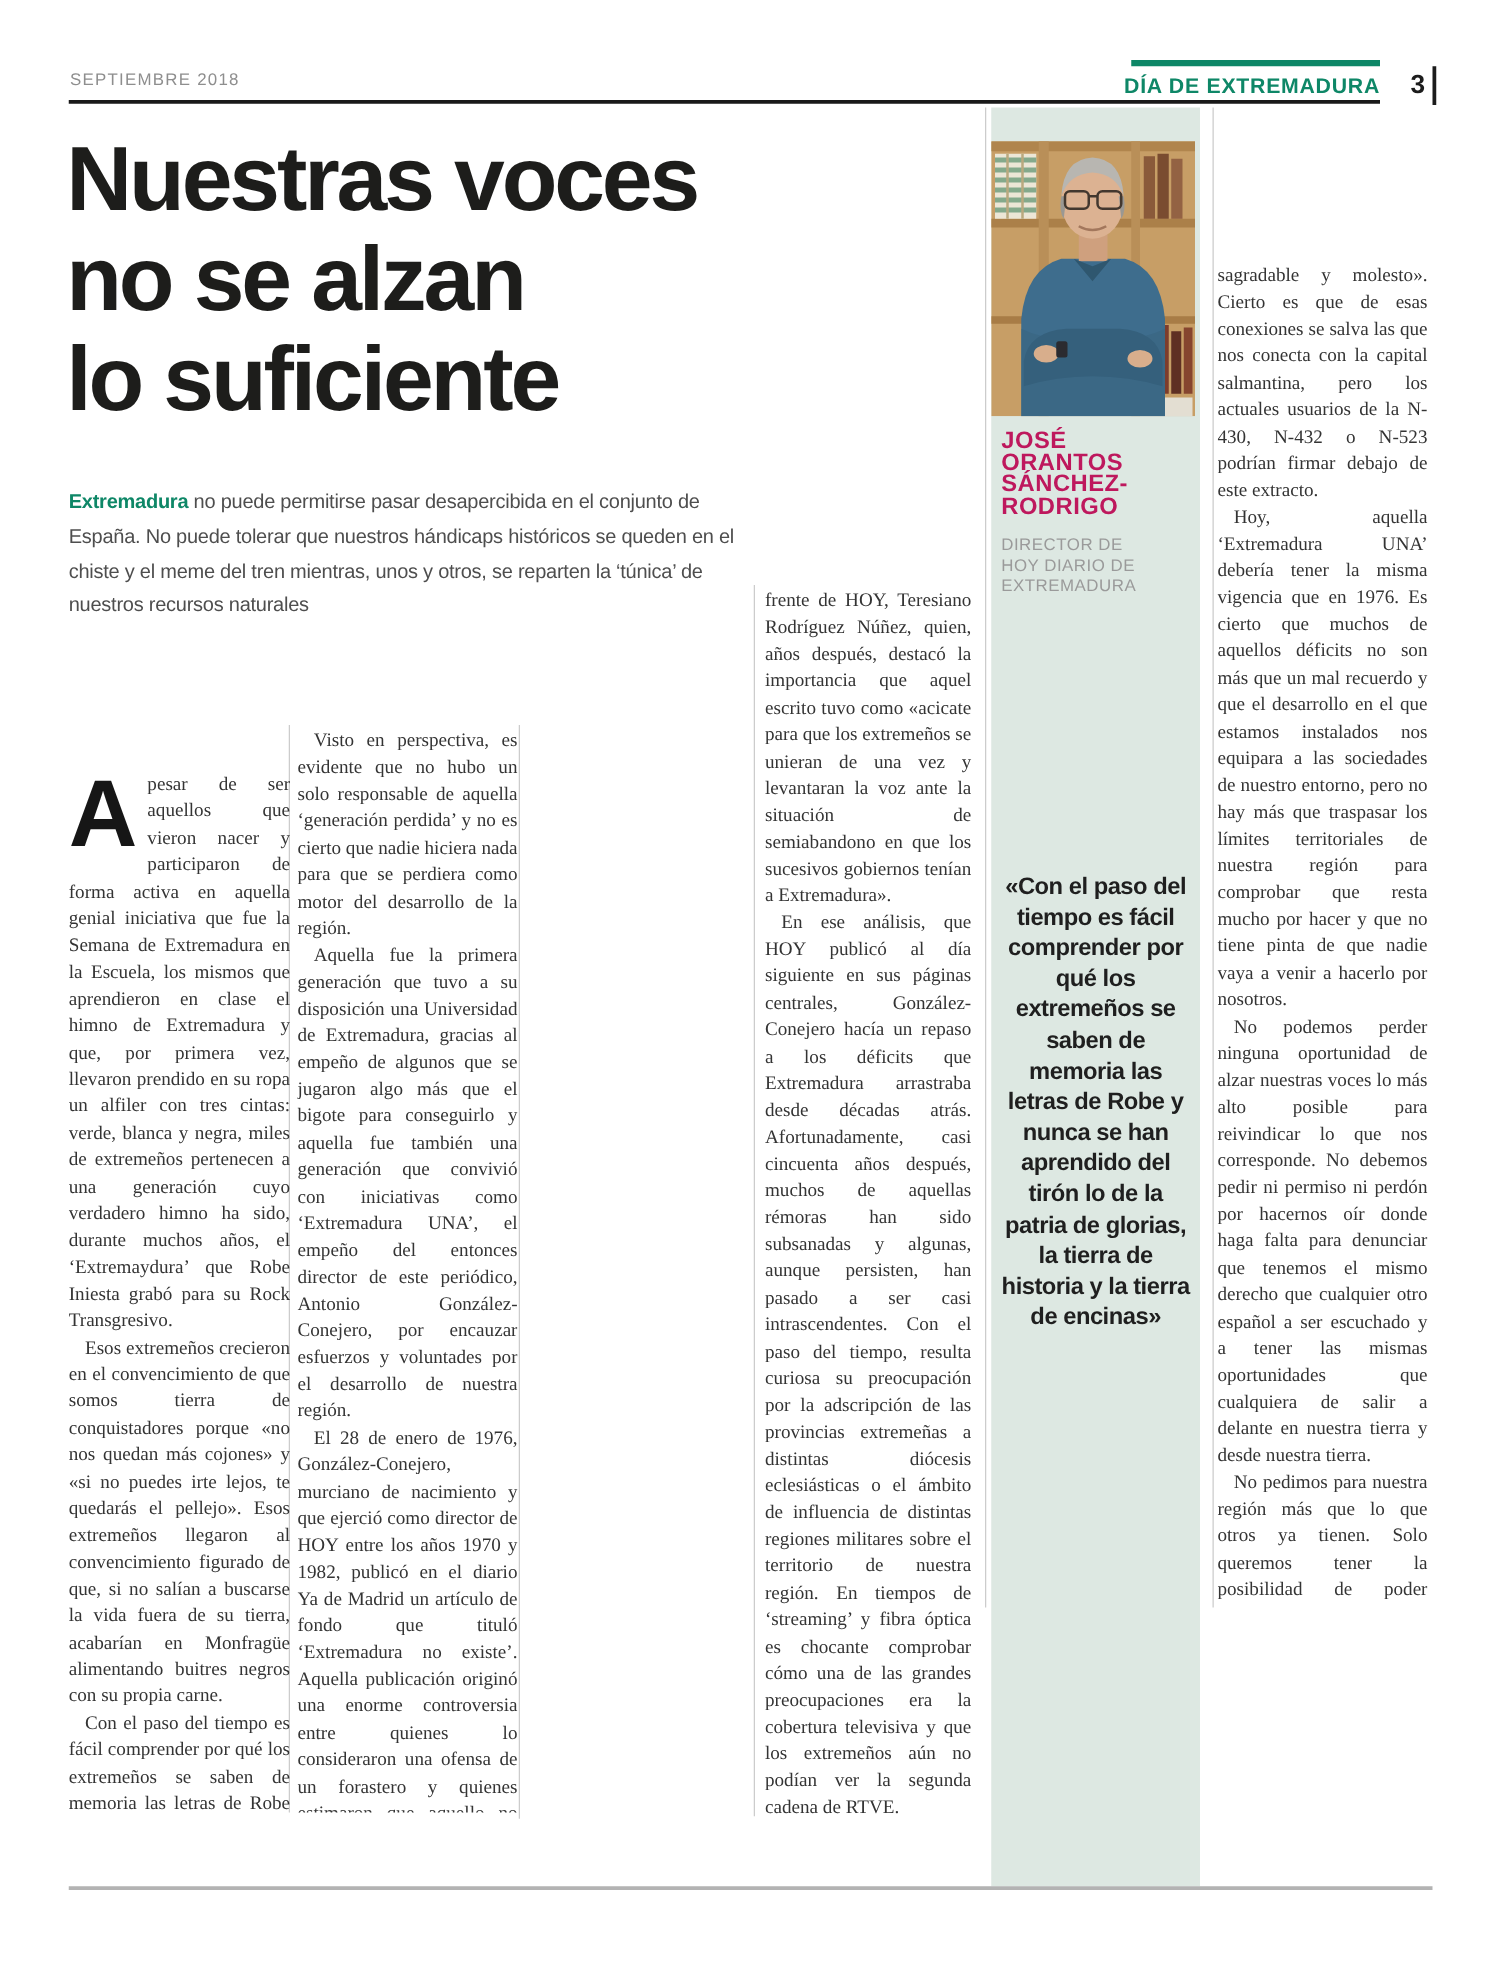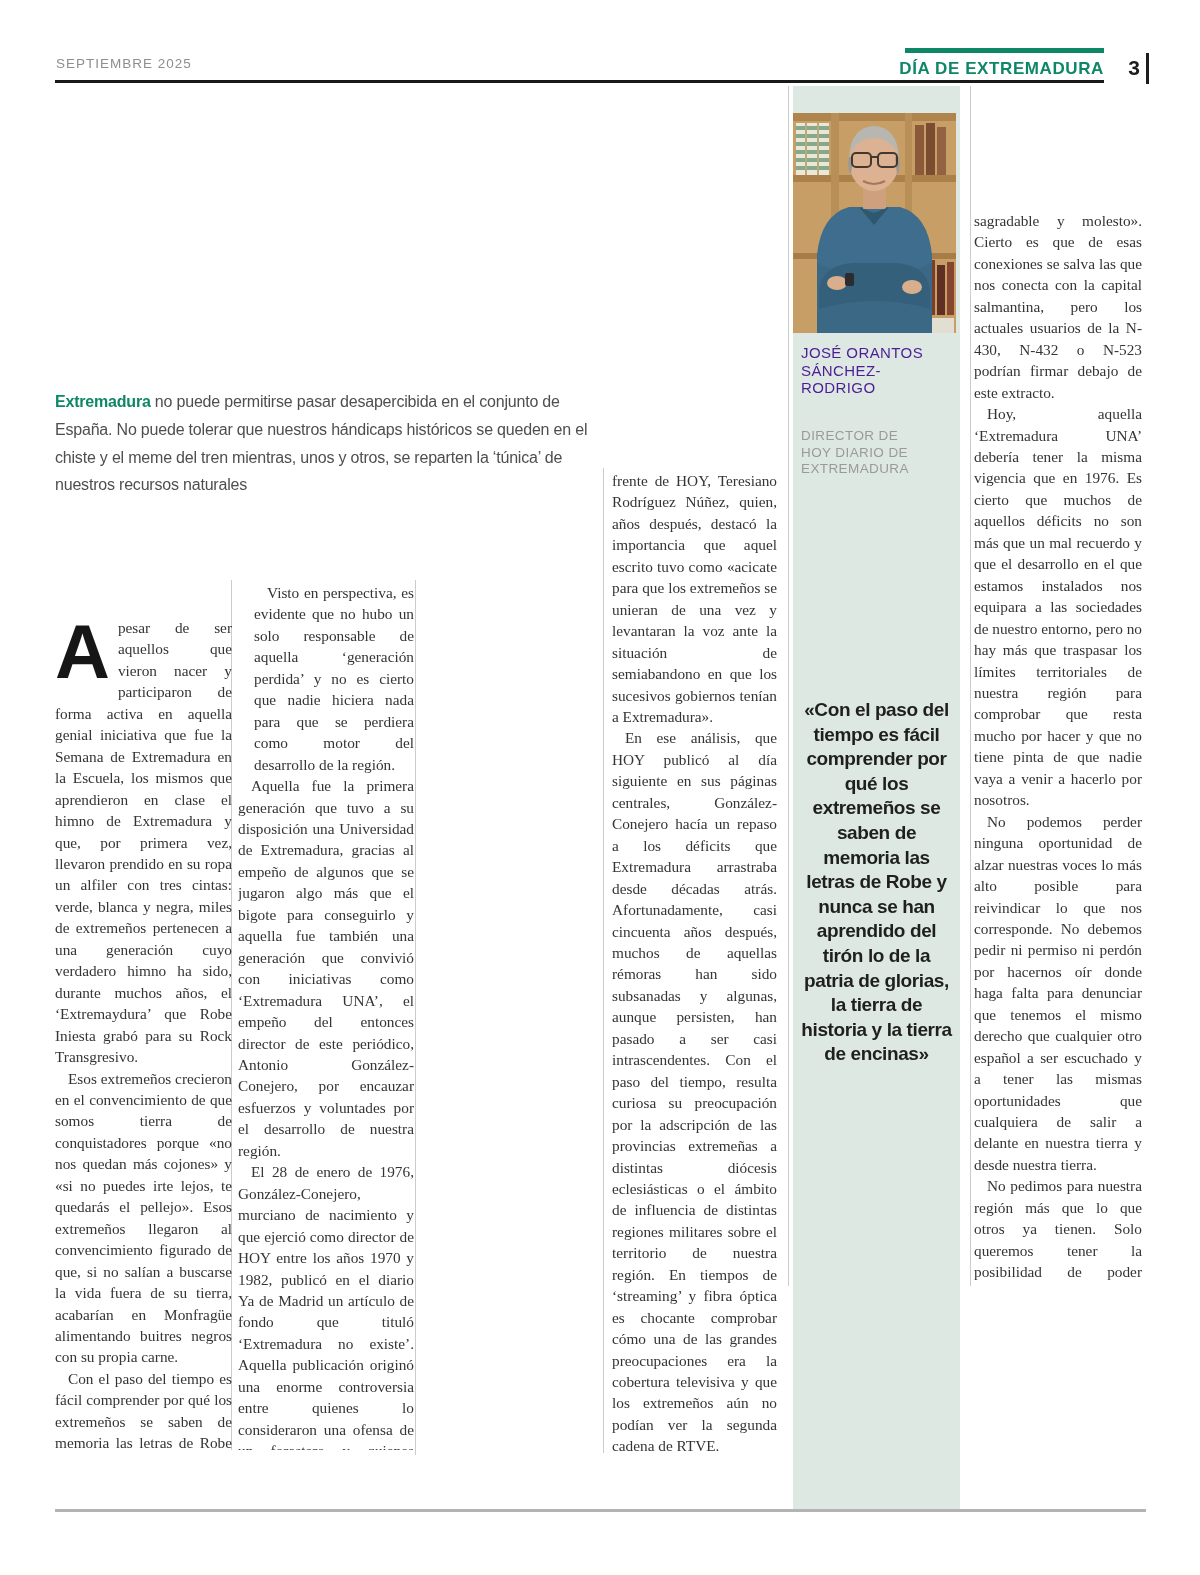--- a/index.html
+++ b/index.html
@@ -55,61 +55,64 @@
   .dropcap{
     float:left;font-family:"Liberation Sans",sans-serif;font-weight:700;
     font-size:76px;line-height:62px;padding:4px 8px 0 0;color:#161616;letter-spacing:0;
     text-indent:0;
   }
   
   .quote-col{position:absolute;left:793px;top:86px;width:167px;height:1423px;background:var(--quote-bg);}
   .photo{position:absolute;left:0;top:27px;width:163px;height:220px;display:block;}
   .author-name{
     position:absolute;left:8px;top:258px;width:152px;
-    font-size:15px;font-weight:400;letter-spacing:.4px;line-height:17.5px;color:#4c1d95;white-space:pre-line;
+    font-size:19px;font-weight:700;letter-spacing:.4px;line-height:17.5px;color:#be185d;white-space:pre-line;
   }
   .author-role{
     position:absolute;left:8px;top:303px;width:152px;
     font-size:13.5px;letter-spacing:.4px;line-height:16.5px;color:#9a9a9a;white-space:pre-line;margin-top:39px;
   }
   .pull-quote{
     position:absolute;left:5px;top:612px;width:157px;
     font-size:19px;line-height:24.6px;font-weight:700;letter-spacing:-.4px;
     color:#1f1f1f;text-align:center;
   }
 </style>
 </head>
 <body>
 
 <div class="page">
 
-  <div class="date">SEPTIEMBRE 2025</div>
+  <div class="date">SEPTIEMBRE 2018</div>
   <div class="section-bar"></div>
   <div class="section">DÍA DE EXTREMADURA</div>
   <div class="pagenum">3</div>
   <div class="pagenum-bar"></div>
   <div class="header-rule"></div>
 
+  <h1 class="headline">Nuestras voces
+no se alzan
+lo suficiente</h1>
   <p class="standfirst"><span class="lead">Extremadura</span><span> no puede permitirse pasar desapercibida en el conjunto de España. No puede tolerar que nuestros hándicaps históricos se queden en el chiste y el meme del tren mientras, unos y otros, se reparten la ‘túnica’ de nuestros recursos naturales</span></p>
 
   <div class="vr vr1"></div>
   <div class="vr vr2"></div>
   <div class="vr vr3"></div>
   <div class="vr vr4"></div>
   <div class="vr vr5"></div>
 
   <div class="col col1">
     <p><span class="dropcap">A</span><span>pesar de ser aquellos que vieron nacer y participaron de forma activa en aquella genial iniciativa que fue la Semana de Extremadura en la Escuela, los mismos que aprendieron en clase el himno de Extremadura y que, por primera vez, llevaron prendido en su ropa un alfiler con tres cintas: verde, blanca y negra, miles de extremeños pertenecen a una generación cuyo verdadero himno ha sido, durante muchos años, el ‘Extremaydura’ que Robe Iniesta grabó para su Rock Transgresivo.</span></p>
     <p>Esos extremeños crecieron en el convencimiento de que somos tierra de conquistadores porque «no nos quedan más cojones» y «si no puedes irte lejos, te quedarás el pellejo». Esos extremeños llegaron al convencimiento figurado de que, si no salían a buscarse la vida fuera de su tierra, acabarían en Monfragüe alimentando buitres negros con su propia carne.</p>
     <p>Con el paso del tiempo es fácil comprender por qué los extremeños se saben de memoria las letras de Robe y nunca se han aprendido del tirón lo de la patria de glorias, la tierra de historia y la tierra de encinas.</p>
 
   </div>
 
   <div class="col col2">
-    <p style="text-indent:13px;margin-left:16px;">Visto en perspectiva, es evidente que no hubo un solo responsable de aquella ‘generación perdida’ y no es cierto que nadie hiciera nada para que se perdiera como motor del desarrollo de la región.</p>
+    <p style="text-indent:13px;">Visto en perspectiva, es evidente que no hubo un solo responsable de aquella ‘generación perdida’ y no es cierto que nadie hiciera nada para que se perdiera como motor del desarrollo de la región.</p>
     <p>Aquella fue la primera generación que tuvo a su disposición una Universidad de Extremadura, gracias al empeño de algunos que se jugaron algo más que el bigote para conseguirlo y aquella fue también una generación que convivió con iniciativas como ‘Extremadura UNA’, el empeño del entonces director de este periódico, Antonio González-Conejero, por encauzar esfuerzos y voluntades por el desarrollo de nuestra región.</p>
     <p>El 28 de enero de 1976, González-Conejero, murciano de nacimiento y que ejerció como director de HOY entre los años 1970 y 1982, publicó en el diario Ya de Madrid un artículo de fondo que tituló ‘Extremadura no existe’. Aquella publicación originó una enorme controversia entre quienes lo consideraron una ofensa de un forastero y quienes estimaron que aquello no era más que la espoleta que muchos necesitaban para hacer explotar un sentimiento regionalista que ayudara a dinamizar un territorio que, entre unos y otros, habían ayudado a languidecer.</p>
 
   </div>
 
   <div class="col col3">
     <p>frente de HOY, Teresiano Rodríguez Núñez, quien, años después, destacó la importancia que aquel escrito tuvo como «acicate para que los extremeños se unieran de una vez y levantaran la voz ante la situación de semiabandono en que los sucesivos gobiernos tenían a Extremadura».</p>
     <p>En ese análisis, que HOY publicó al día siguiente en sus páginas centrales, González-Conejero hacía un repaso a los déficits que Extremadura arrastraba desde décadas atrás. Afortunadamente, casi cincuenta años después, muchos de aquellas rémoras han sido subsanadas y algunas, aunque persisten, han pasado a ser casi intrascendentes. Con el paso del tiempo, resulta curiosa su preocupación por la adscripción de las provincias extremeñas a distintas diócesis eclesiásticas o el ámbito de influencia de distintas regiones militares sobre el territorio de nuestra región. En tiempos de ‘streaming’ y fibra óptica es chocante comprobar cómo una de las grandes preocupaciones era la cobertura televisiva y que los extremeños aún no podían ver la segunda cadena de RTVE.</p>
 
   </div>

